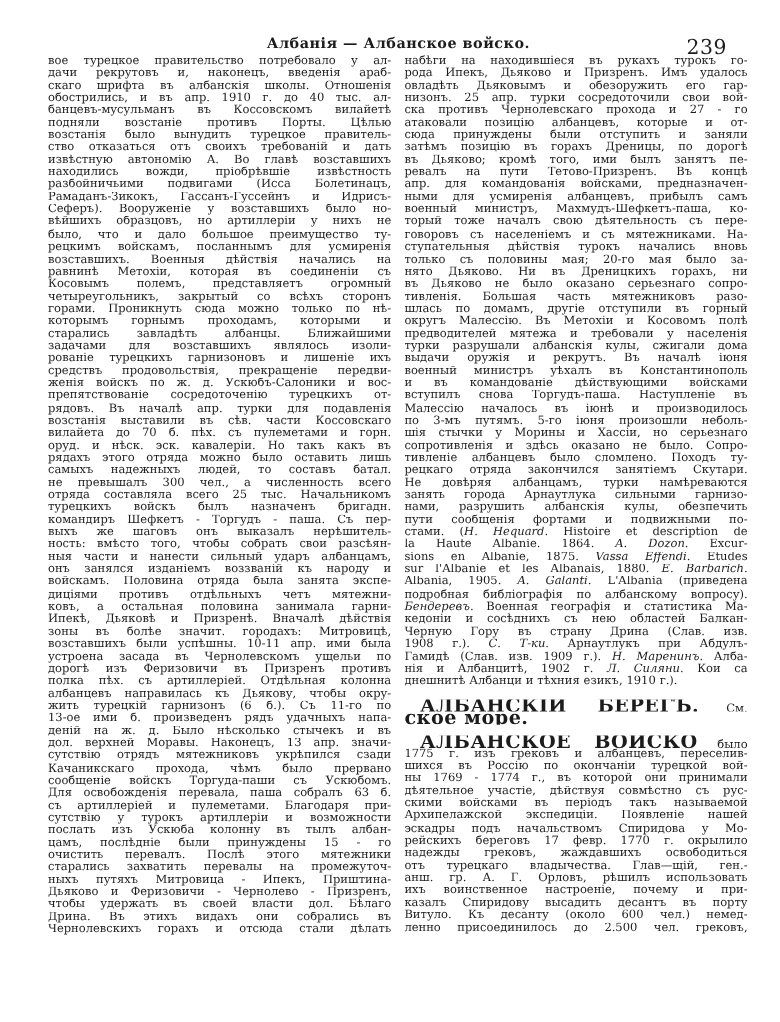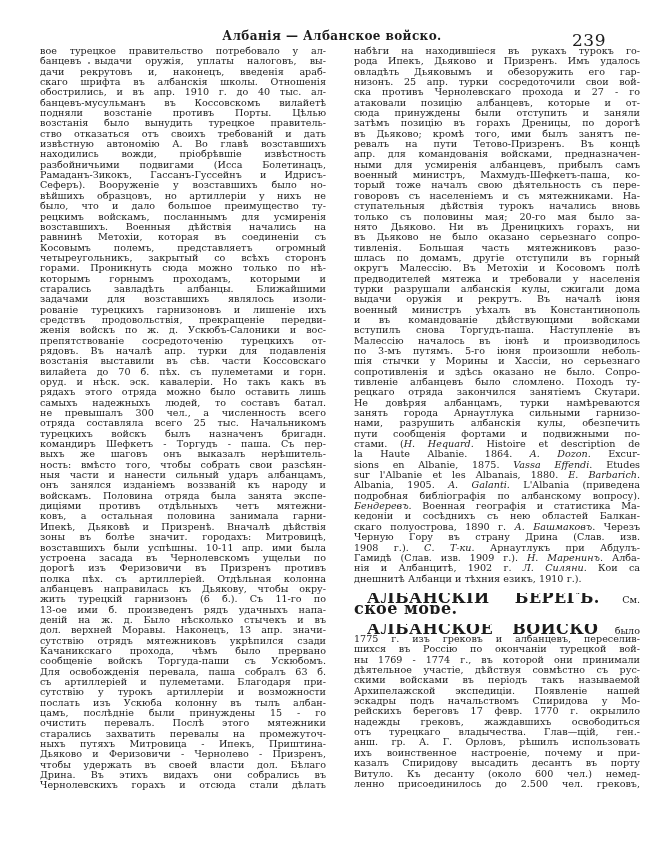--- a/index.html
+++ b/index.html
@@ -14,21 +14,21 @@
   .page { position:absolute; inset:0; }
   .header { position:absolute; top:29px; left:40px; right:26px; height:15px; }
   .running-title {
     text-align:center; font-weight:bold; font-size:12px; letter-spacing:0.4px;
   }
   .page-number {
     position:absolute; right:18px; top:1px; font-size:17px; letter-spacing:0.5px;
   }
   .columns {
     position:absolute; top:46px; left:40px;
-    display:flex; gap:28px;justify-content:flex-end;
+    display:flex; gap:11px;justify-content:flex-end;
   }
   .col { width:286px; }
   .line {
     font-size:9.6px; line-height:10.35px;
     text-align:justify; text-align-last:justify;
     max-height:10.4px; overflow:hidden;
     word-spacing:0.2px;
   }
   .line.end { text-align-last:left; }
   .line.gap { margin-top:9.5px; }
@@ -45,21 +45,20 @@
 
 <div class="page">
   <div class="header">
     <div class="running-title">Албанія — Албанское войско.</div>
     <div class="page-number">239</div>
   </div>
   <span class="ink-speck"></span>
   <div class="columns">
     <div class="col" id="col-left">
         <div class="line">вое турецкое правительство потребовало у ал-</div>
-        <div class="line">банцевъ выдачи оружія, уплаты налоговъ, вы-</div>
         <div class="line">дачи рекрутовъ и, наконецъ, введенія араб-</div>
         <div class="line">скаго шрифта въ албанскія школы. Отношенія</div>
         <div class="line">обострились, и въ апр. 1910 г. до 40 тыс. ал-</div>
         <div class="line">банцевъ-мусульманъ въ Коссовскомъ вилайетѣ</div>
         <div class="line">подняли возстаніе противъ Порты. Цѣлью</div>
         <div class="line">возстанія было вынудить турецкое правитель-</div>
         <div class="line">ство отказаться отъ своихъ требованій и дать</div>
         <div class="line">извѣстную автономію А. Во главѣ возставшихъ</div>
         <div class="line">находились вожди, пріобрѣвшіе извѣстность</div>
         <div class="line">разбойничьими подвигами (Исса Болетинацъ,</div>
@@ -164,21 +163,20 @@
         <div class="line">нами, разрушить албанскія кулы, обезпечить</div>
         <div class="line">пути сообщенія фортами и подвижными по-</div>
         <div class="line">стами. (<i>Н. Hequard</i>. Histoire et description de</div>
         <div class="line">la Haute Albanie. 1864. <i>A. Dozon</i>. Excur-</div>
         <div class="line">sions en Albanie, 1875. <i>Vassa Effendi</i>. Etudes</div>
         <div class="line">sur l'Albanie et les Albanais, 1880. <i>E. Barbarich</i>.</div>
         <div class="line">Albania, 1905. <i>A. Galanti</i>. L'Albania (приведена</div>
         <div class="line">подробная библіографія по албанскому вопросу).</div>
         <div class="line"><i>Бендеревъ</i>. Военная географія и статистика Ма-</div>
         <div class="line">кедоніи и сосѣднихъ съ нею областей Балкан-</div>
-        <div class="line">скаго полуострова, 1890 г. <i>А. Башмаковъ</i>. Черезъ</div>
         <div class="line">Черную Гору въ страну Дрина (Слав. изв.</div>
         <div class="line">1908 г.). <i>С. Т-ки</i>. Арнаутлукъ при Абдулъ-</div>
         <div class="line">Гамидѣ (Слав. изв. 1909 г.). <i>Н. Маренинъ</i>. Алба-</div>
         <div class="line">нія и Албанцитѣ, 1902 г. <i>Л. Силяни</i>. Кои са</div>
         <div class="line end">днешнитѣ Албанци и тѣхния езикъ, 1910 г.).</div>
         <div class="line gap indent"><b>АЛБАНСКІЙ БЕРЕГЪ.</b> См. <b>Адріатиче-</b></div>
         <div class="line end"><b>ское море.</b></div>
         <div class="line gap indent"><b>АЛБАНСКОЕ ВОЙСКО</b> было образовано въ</div>
         <div class="line">1775 г. изъ грековъ и албанцевъ, переселив-</div>
         <div class="line">шихся въ Россію по окончаніи турецкой вой-</div>

